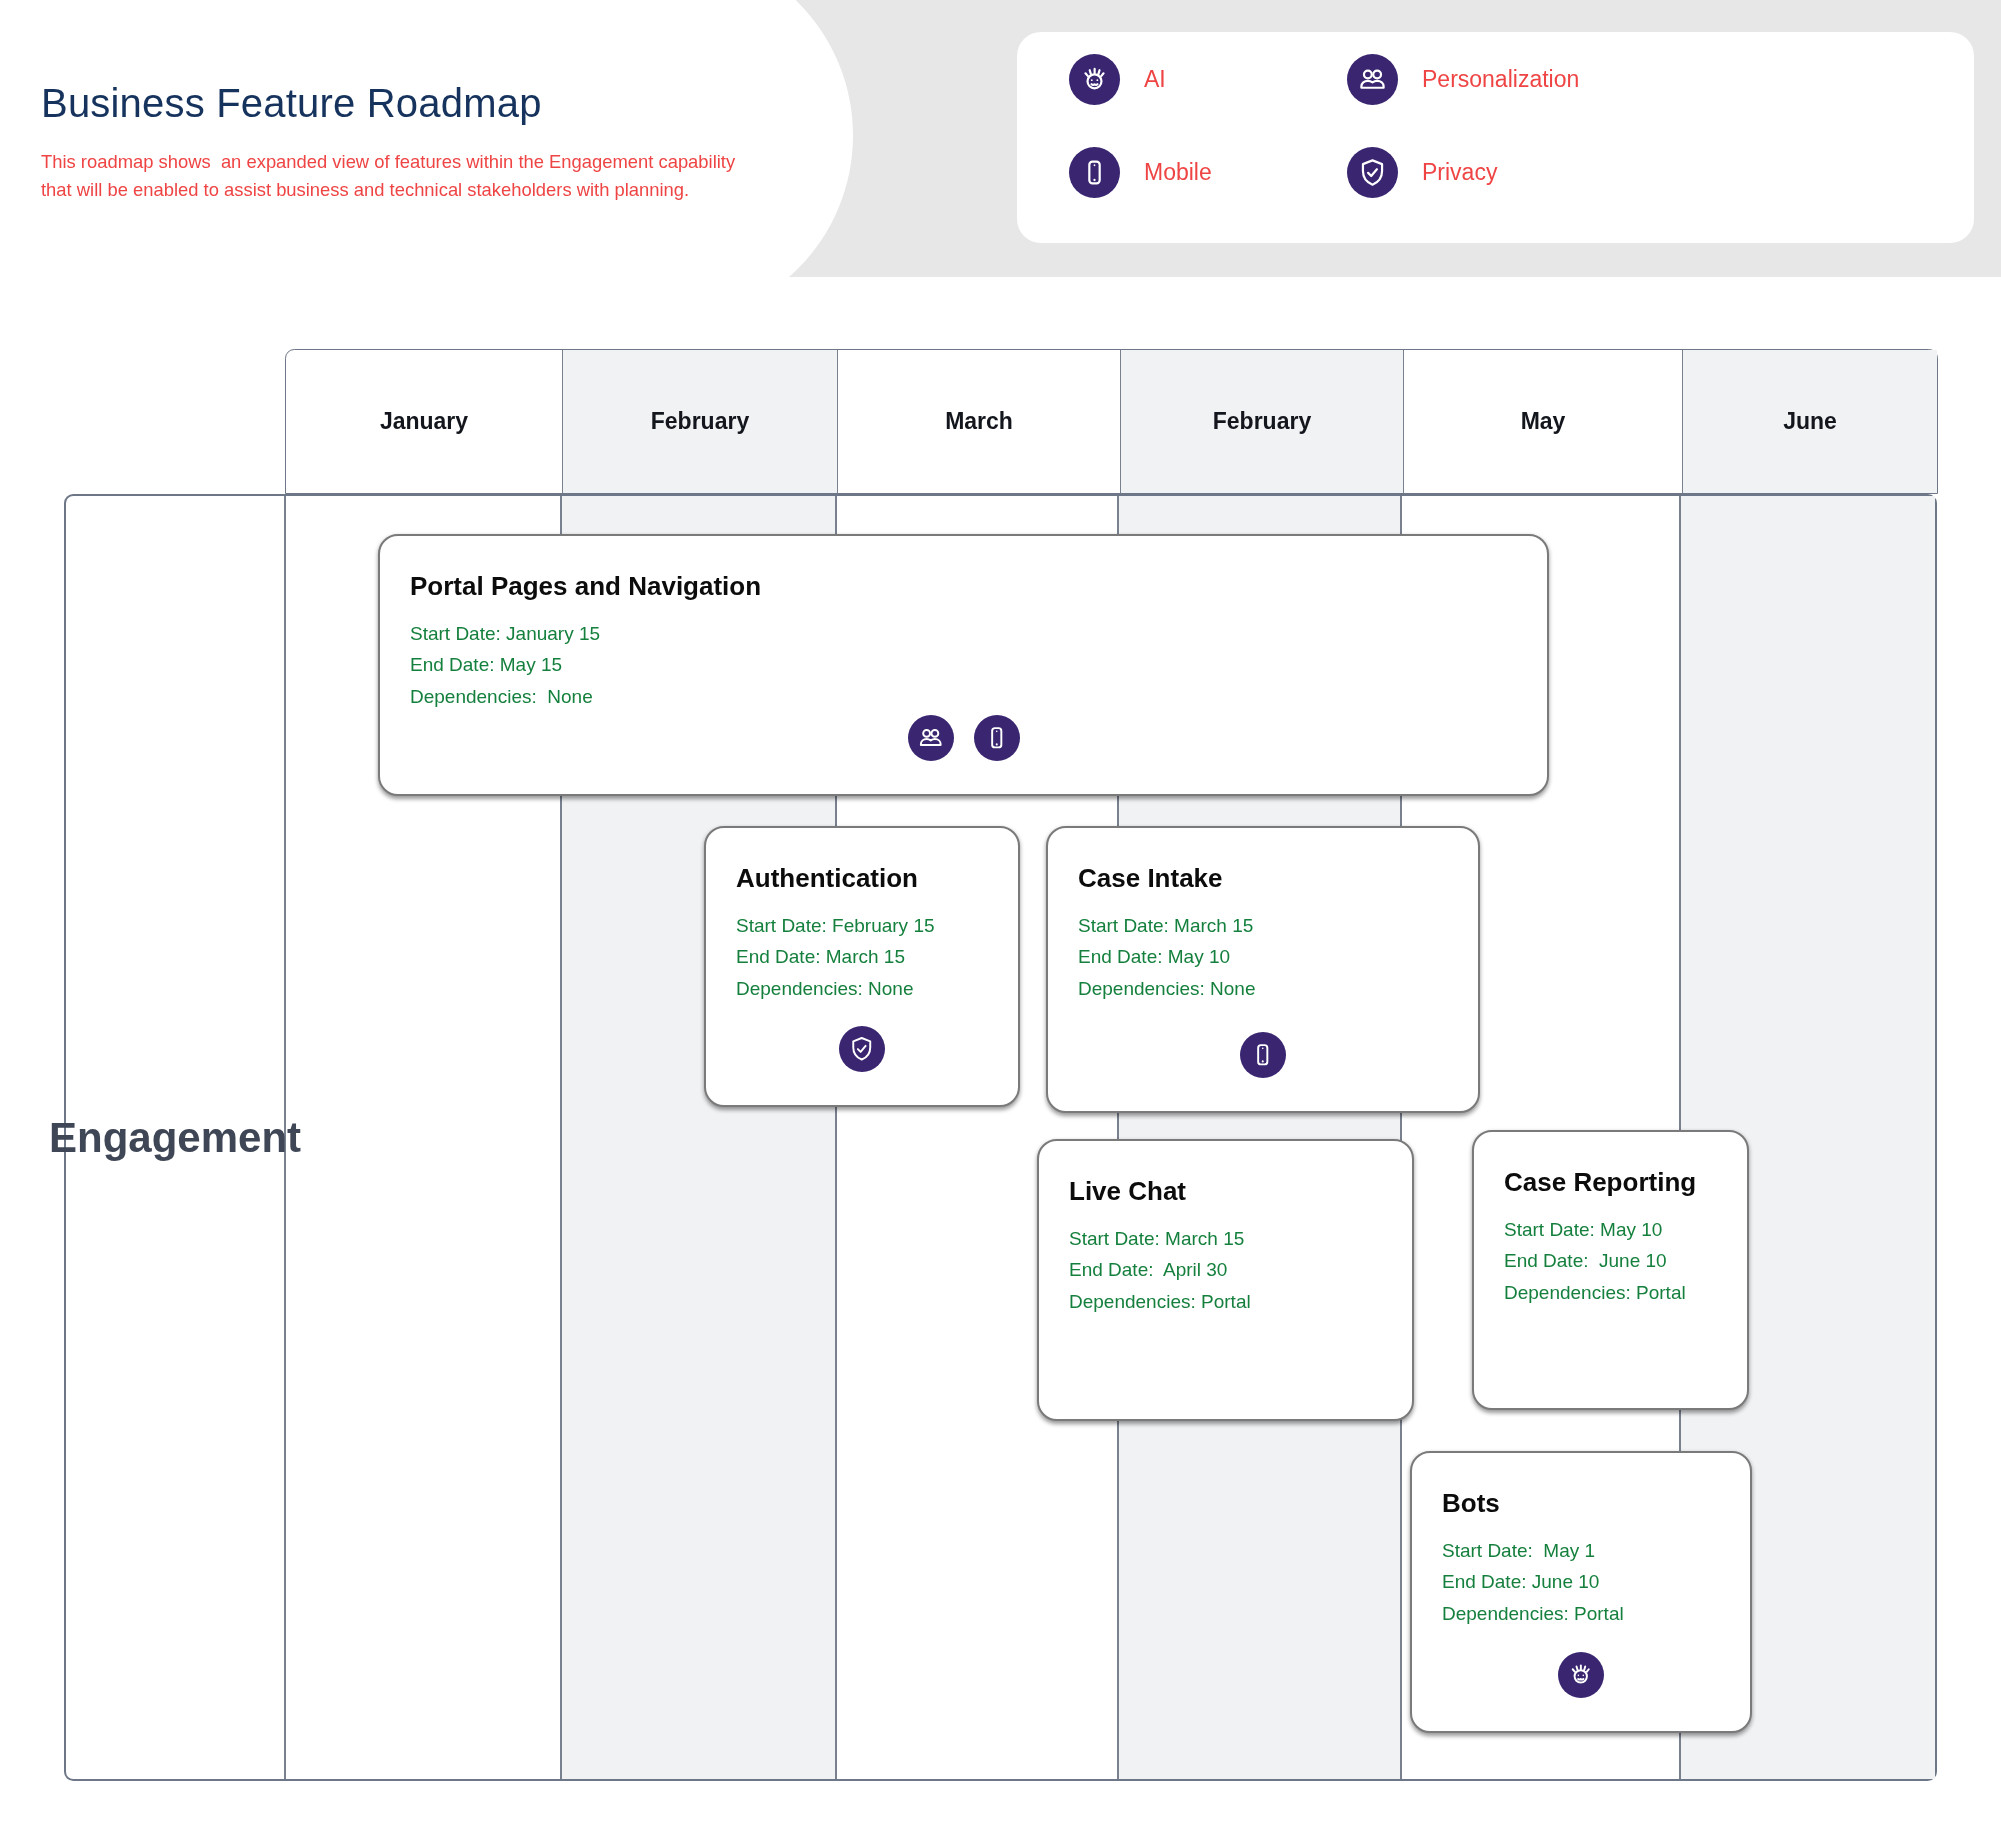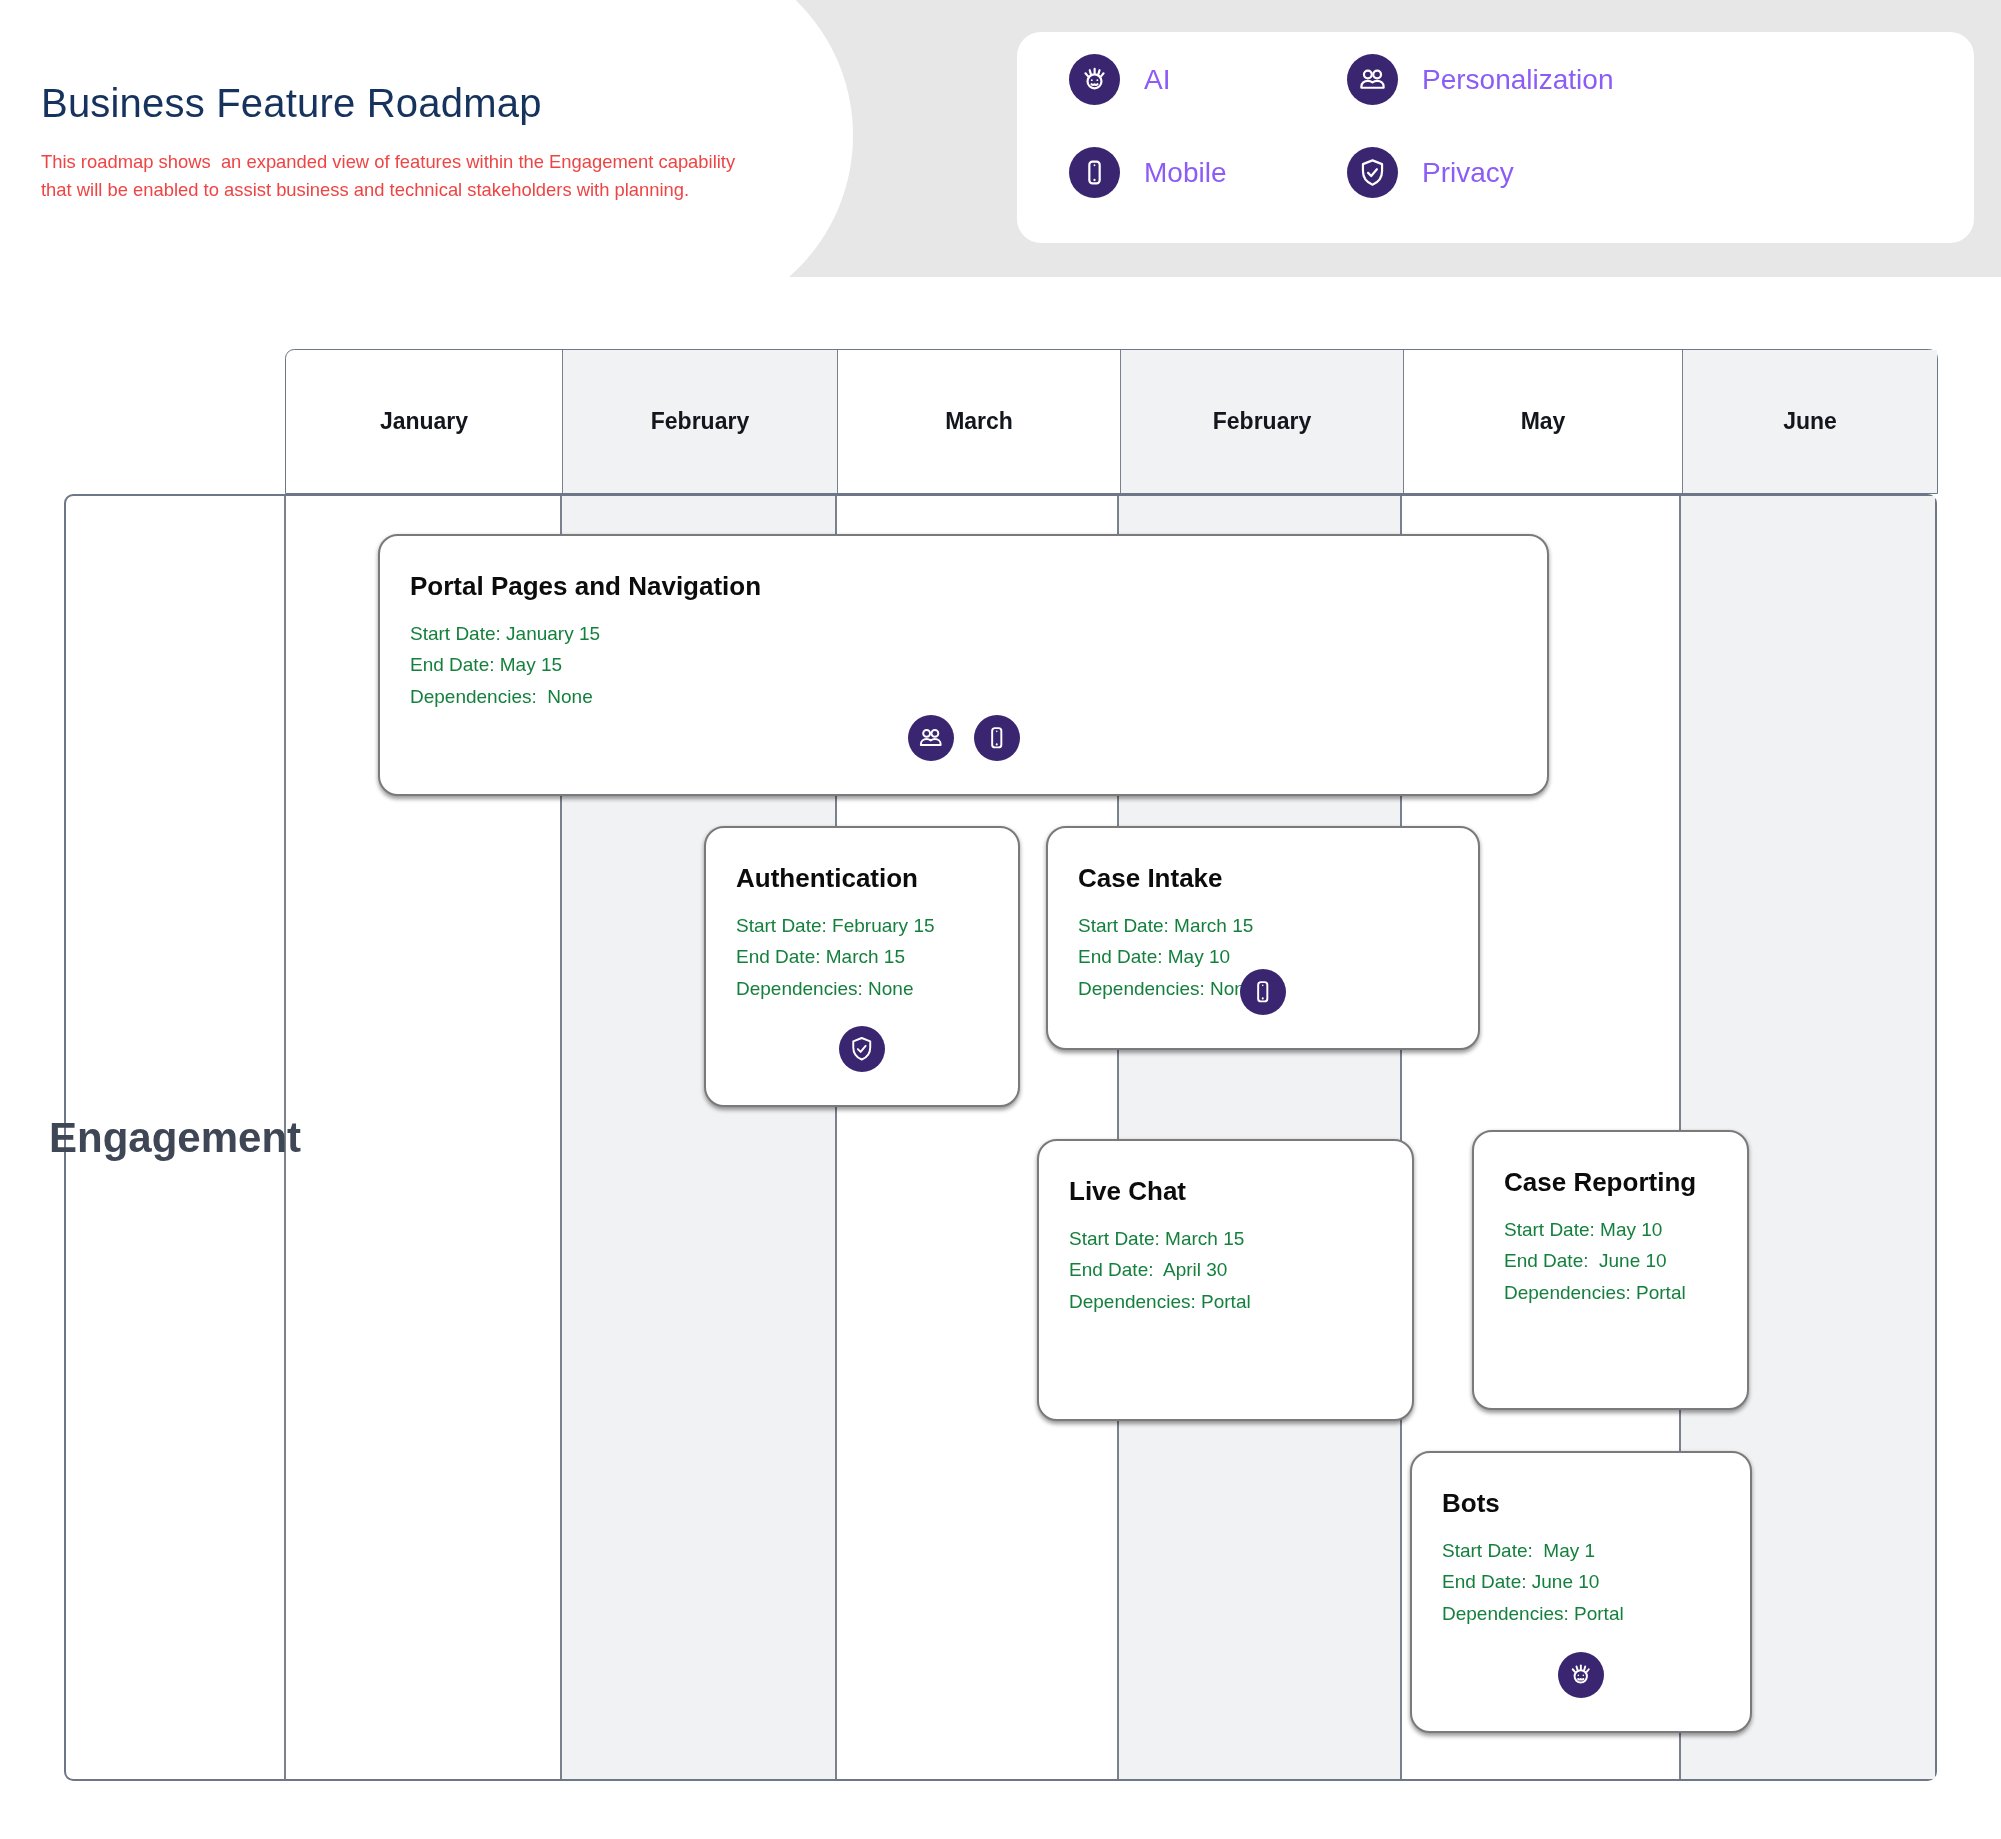--- a/index.html
+++ b/index.html
@@ -11,21 +11,21 @@
   .top-band{left:643px;top:0;width:1359px;height:277px;background:#e7e7e7;z-index:0;}
   .band-circle{left:476px;top:-53px;width:377px;height:377px;background:#ffffff;border-radius:50%;z-index:1;}
 
   .header-text{left:41px;top:81px;z-index:3;}
   .page-title{margin:0;font-size:40px;font-weight:500;color:#16335d;letter-spacing:0.2px;}
   .page-subtitle{margin:22px 0 0 0;width:716px;font-size:18.4px;line-height:27.5px;color:#ef4444;white-space:pre-wrap;}
 
   
   .legend{left:1017px;top:32px;width:957px;height:211px;background:#ffffff;border-radius:24px;z-index:2;}
   .legend-item{position:absolute;display:flex;align-items:center;gap:24px;}
-  .legend-label{font-size:28px;color:#8b5cf6;}
+  .legend-label{font-size:23px;color:#ef4444;}
   .icon-circle{border-radius:50%;background:#392570;display:flex;align-items:center;justify-content:center;flex:0 0 auto;}
   .icon-lg{width:51px;height:51px;}
   .icon-md{width:46px;height:46px;}
 
   
   .month-header{left:285px;top:349px;width:1653px;height:145px;box-sizing:border-box;
                 border:1.8px solid #6e7787;border-radius:9.2px 9.2px 0 0;display:flex;background:#ffffff;z-index:2;}
   .month-cell{display:flex;align-items:center;justify-content:center;box-sizing:border-box;
               font-size:23px;font-weight:700;color:#13161c;}
   .month-cell + .month-cell{border-left:1.8px solid #79818f;}
@@ -47,21 +47,21 @@
   
   .card{position:absolute;background:#ffffff;border:2.8px solid #7a7a7a;border-radius:20px;
         box-shadow:0 2.8px 4.6px rgba(0,0,0,.40);box-sizing:border-box;z-index:4;}
   .card-title{position:absolute;left:30px;top:35px;font-size:26px;font-weight:700;color:#0c0c0c;white-space:pre;}
   .card-line{position:absolute;left:30px;font-size:19px;color:#15803d;white-space:pre;}
   .line-start{top:87px;} .line-end{top:118px;} .line-dep{top:150px;}
   .icon-row{position:absolute;left:0;right:0;bottom:33px;display:flex;justify-content:center;gap:20px;z-index:5;}
 
   .card-portal{left:378px;top:534px;width:1171px;height:262px;}
   .card-auth{left:704px;top:826px;width:316px;height:281px;}
-  .card-intake{left:1046px;top:826px;width:434px;height:224px;}
+  .card-intake{left:1046px;top:826px;width:434px;height:287px;}
   .card-livechat{left:1037px;top:1139px;width:377px;height:282px;}
   .card-casereport{left:1472px;top:1130px;width:277px;height:280px;}
   .card-bots{left:1410px;top:1451px;width:342px;height:282px;}
 
   svg.glyph{display:block;}
 </style>
 </head>
 <body>
 
 <div class="canvas">

